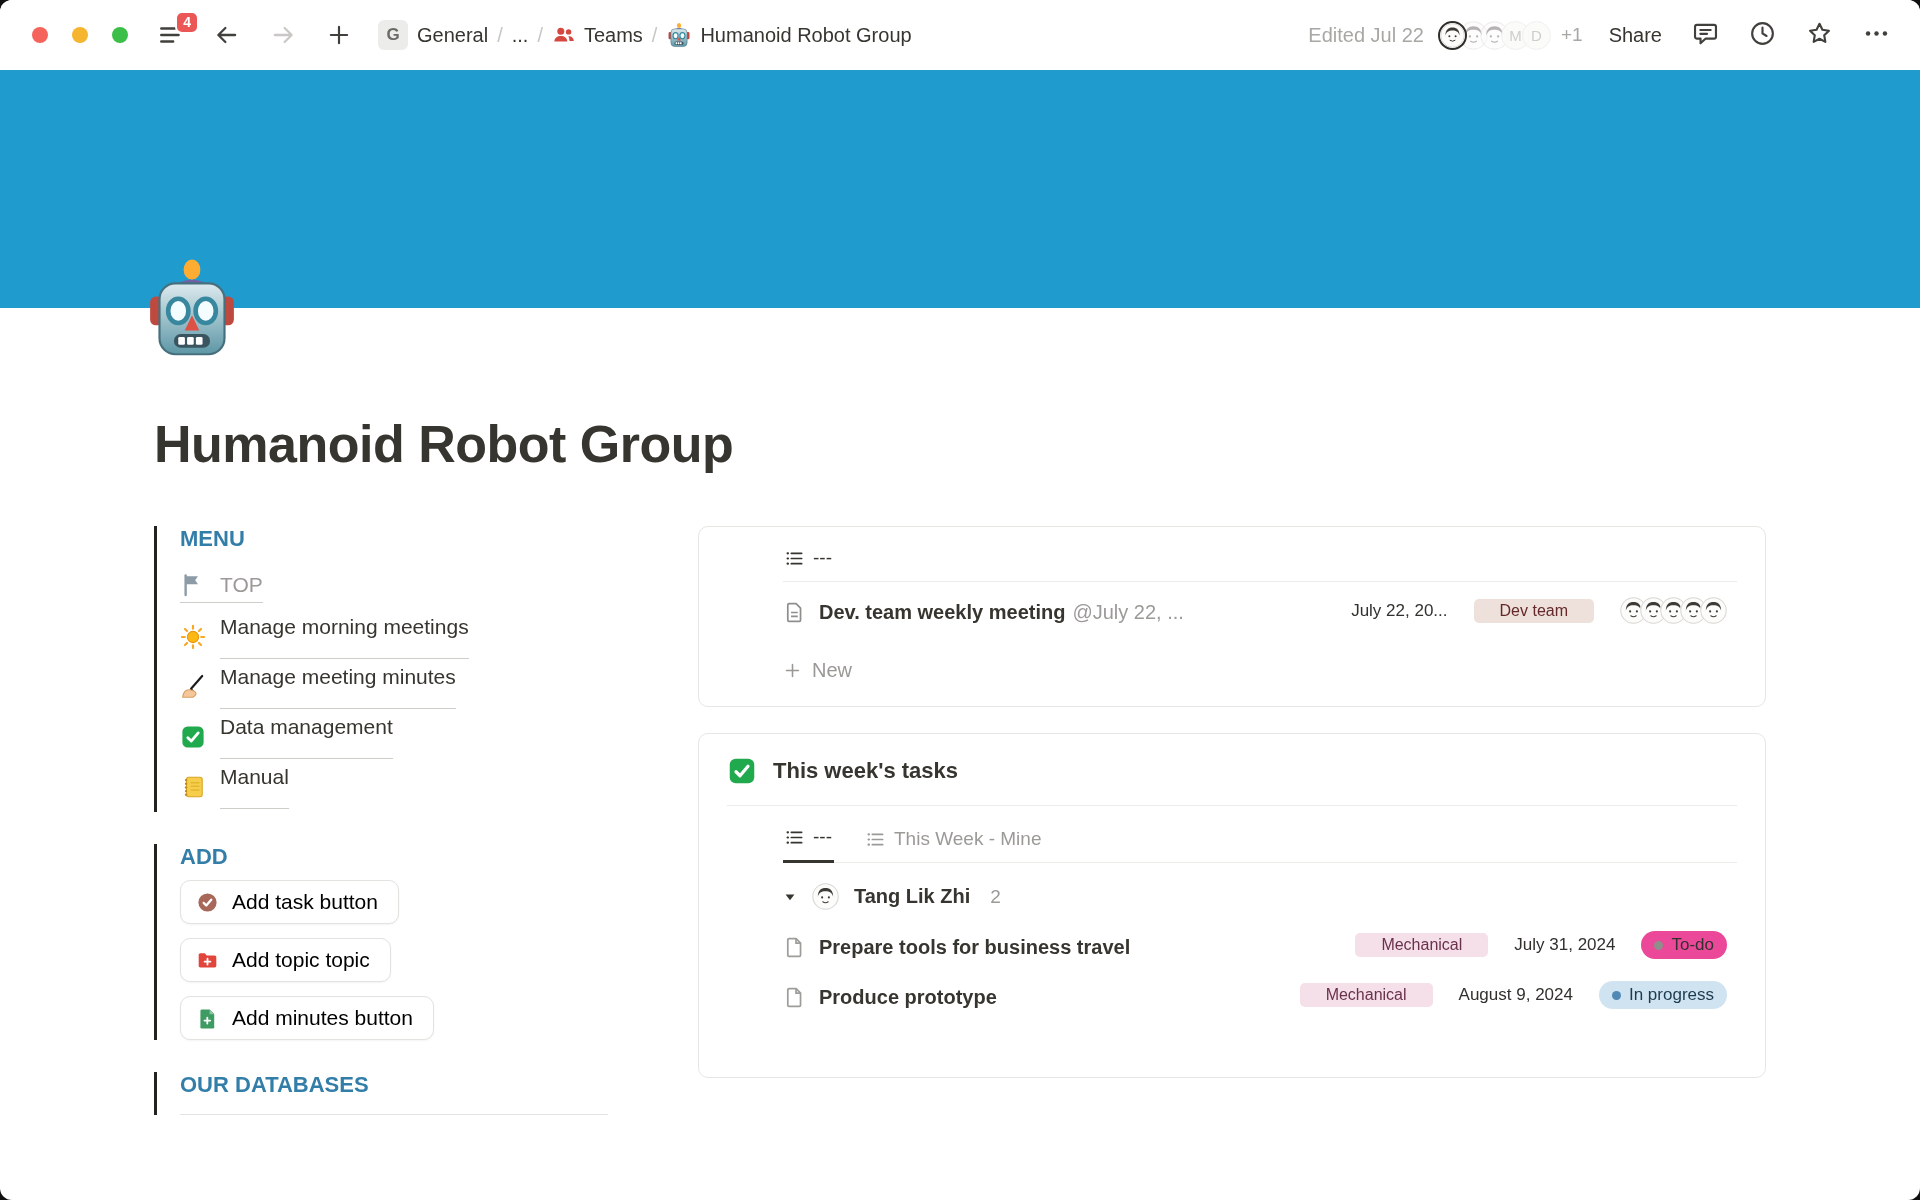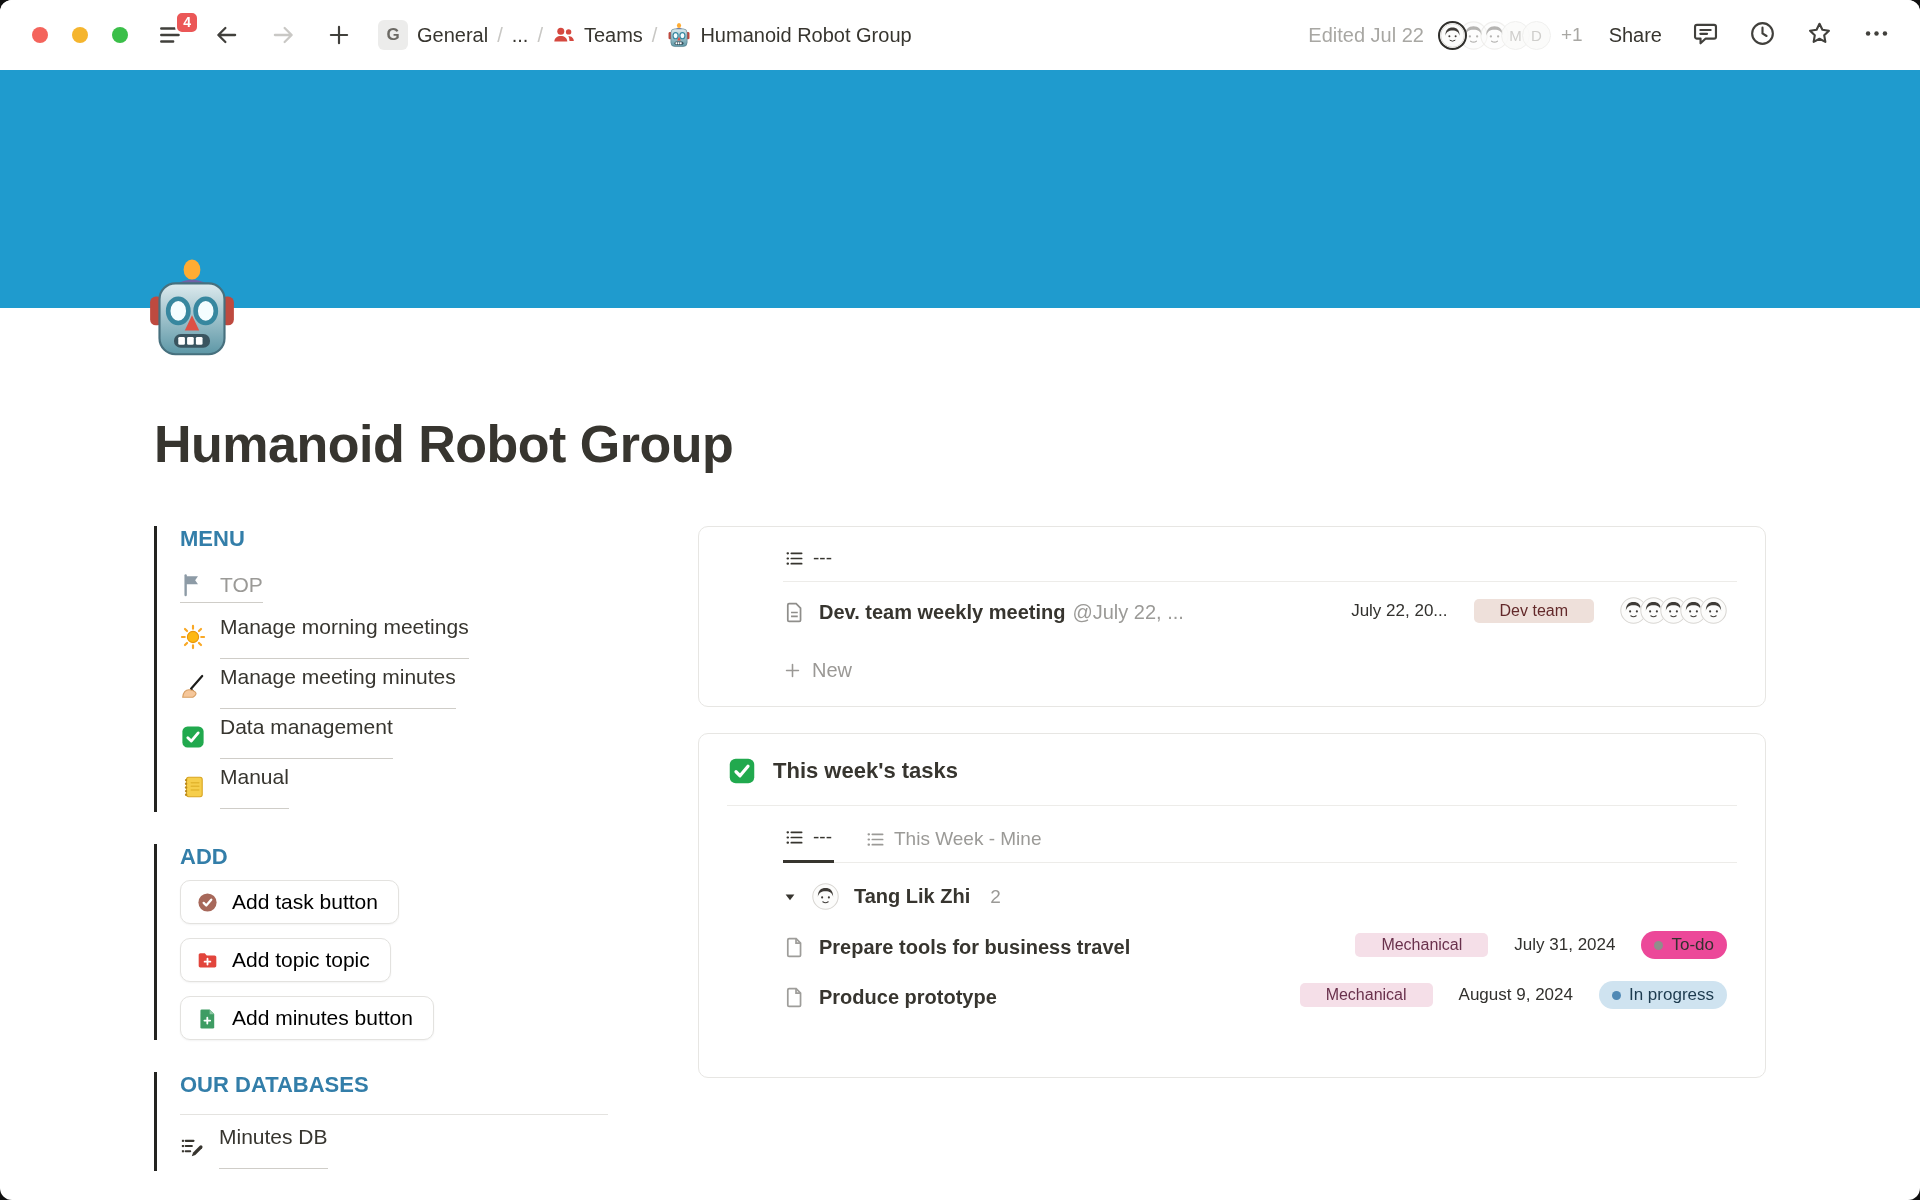--- a/index.html
+++ b/index.html
@@ -358,34 +358,20 @@
               <path d="M14.2 2.7v4.8H19Z" fill="#8CC8A4"></path>
               <path d="M11.8 11.2v6M8.8 14.2h6" stroke="#fff" stroke-width="1.9" stroke-linecap="round"></path>
             </svg>
             <span>Add minutes button</span>
           </button>
         </div>
 
         <div class="section">
           <div class="sec-head">OUR DATABASES</div>
           <div class="db-divider"></div>
-          <div class="db-item">
-            <svg viewBox="0 0 24 24">
-              <g stroke="#37352F" stroke-width="2" stroke-linecap="round">
-                  <path d="M5.4 5.6h7.6M5.4 10.6h6M5.4 15.6h4.4"></path>
-                </g>
-              <g fill="#37352F">
-                  <rect x="1.8" y="4.6" width="2" height="2"></rect>
-                  <rect x="1.8" y="9.6" width="2" height="2"></rect>
-                  <rect x="1.8" y="14.6" width="2" height="2"></rect>
-                </g>
-              <path d="M12.6 16.9 19 10.4a1.55 1.55 0 0 1 2.2 2.2l-6.5 6.5-3.4 1.2Z" fill="#37352F"></path>
-            </svg>
-            <span class="ulink">Minutes DB</span>
-          </div>
         </div>
       </div>
 
       <div>
 
         <div class="card">
           <div class="card-inner">
             <div class="tabs">
               <span class="tab">
                 <svg>

